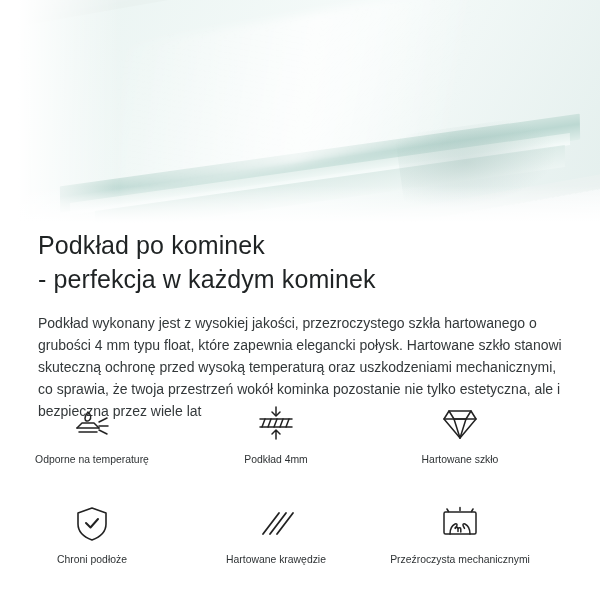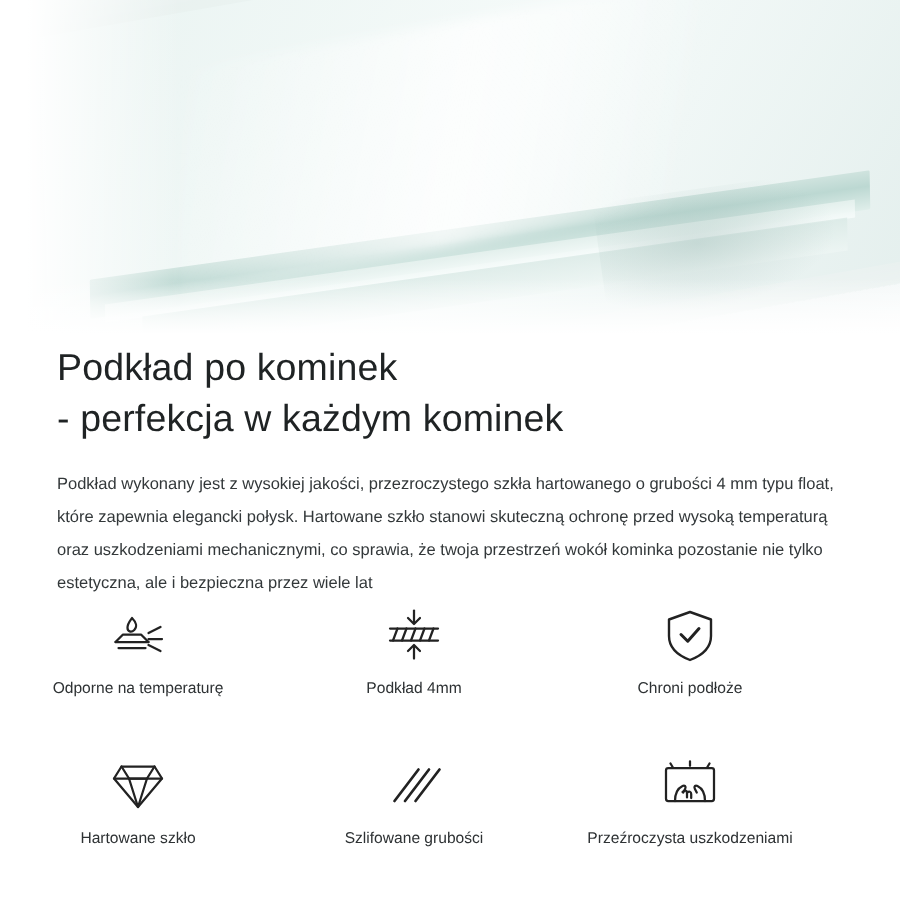--- a/index.html
+++ b/index.html
@@ -139,21 +139,21 @@
     font-size: 25px;
     line-height: 34px;
     font-weight: 400;
     color: #1f2324;
     letter-spacing: 0.1px;
   }
   .headline .l2 { display: block; }
   .body-copy {
     margin: 16px 38px 16px 38px;
     width: 530px;
-    font-size: 11px;
+    font-size: 14px;
     line-height: 22px;
     color: #33383a;
   }
 
   
   .features {
     position: absolute;
     left: 0;
     top: 404px;
     width: 552px;
@@ -236,60 +236,60 @@
           <path d="M9 14 l-3 8 M15 14 l-3 8 M21 14 l-3 8 M27 14 l-3 8 M33 14 l-3 8"></path>
           <path d="M20 34 v-8"></path>
           <path d="M16 29 l4 -4 l4 4"></path>
         </svg>
       </span>
       <span class="cap">Podkład 4mm</span>
     </div>
 
     <div class="feature">
       <span class="ic">
-        <svg width="34" height="38" viewBox="0 0 34 38" fill="none" stroke="#222" stroke-width="1.6" stroke-linecap="round" stroke-linejoin="round">
-          <path d="M17 3 L31 8 v11 c0 8 -6 13 -14 16 C9 32 3 27 3 19 V8 Z"></path>
-          <path d="M11 18 l4.5 4.5 L23 14" stroke-width="2"></path>
-        </svg>
-      </span>
-      <span class="cap">Chroni podłoże</span>
-    </div>
-
-    <div class="feature">
-      <span class="ic">
         <svg width="38" height="36" viewBox="0 0 38 36" fill="none" stroke="#222" stroke-width="1.5" stroke-linecap="round" stroke-linejoin="round">
           <path d="M8 5 H30 L35 13 L19 32 L3 13 Z"></path>
           <path d="M3 13 H35"></path>
           <path d="M8 5 L13 13 L19 32"></path>
           <path d="M30 5 L25 13 L19 32"></path>
           <path d="M13 13 H25"></path>
         </svg>
       </span>
       <span class="cap">Hartowane szkło</span>
     </div>
 
     <div class="feature">
       <span class="ic">
+        <svg width="34" height="38" viewBox="0 0 34 38" fill="none" stroke="#222" stroke-width="1.6" stroke-linecap="round" stroke-linejoin="round">
+          <path d="M17 3 L31 8 v11 c0 8 -6 13 -14 16 C9 32 3 27 3 19 V8 Z"></path>
+          <path d="M11 18 l4.5 4.5 L23 14" stroke-width="2"></path>
+        </svg>
+      </span>
+      <span class="cap">Chroni podłoże</span>
+    </div>
+
+    <div class="feature">
+      <span class="ic">
         <svg width="38" height="34" viewBox="0 0 38 34" fill="none" stroke="#222" stroke-width="1.8" stroke-linecap="round">
           <path d="M6 27 L22 6"></path>
           <path d="M13 27 L29 6"></path>
           <path d="M20 27 L36 6"></path>
         </svg>
       </span>
-      <span class="cap">Szlifowane grubości</span>
+      <span class="cap">Hartowane krawędzie</span>
     </div>
 
     <div class="feature">
       <span class="ic">
         <svg width="44" height="36" viewBox="0 0 44 36" fill="none" stroke="#222" stroke-width="1.5" stroke-linecap="round" stroke-linejoin="round">
           <rect x="6" y="6" width="32" height="22" rx="1.5"></rect>
           <path d="M12 28 c0 -6 3 -9 5 -10 c1.5 -0.8 2.5 0.4 1.8 1.8 l-1.3 2.6"></path>
           <path d="M17 22 c1.5 -1.5 3 -1 3 0.6 v3"></path>
           <path d="M20 22.5 c1.4 -1.3 2.8 -0.8 2.8 0.8 v2.7"></path>
           <path d="M32 28 c0 -6 -3 -9 -5 -10 c-1.5 -0.8 -2.5 0.4 -1.8 1.8 l1.3 2.6"></path>
           <path d="M9 3 l1.5 2.5 M35 3 l-1.5 2.5 M22 1.5 v3"></path>
         </svg>
       </span>
-      <span class="cap">Przeźroczysta uszkodzeniami</span>
+      <span class="cap">Przeźroczysta mechanicznymi</span>
     </div>
 
   </div>
 </div>
 
 </body></html>

